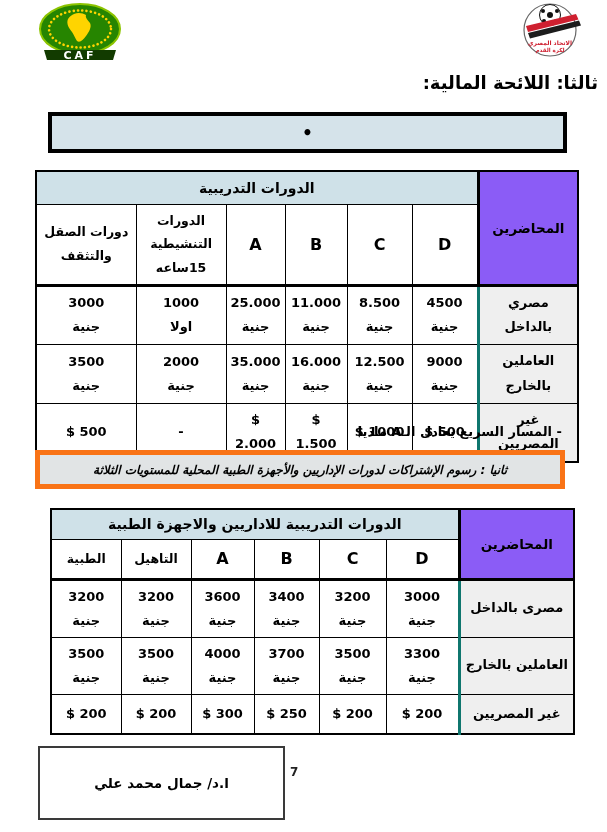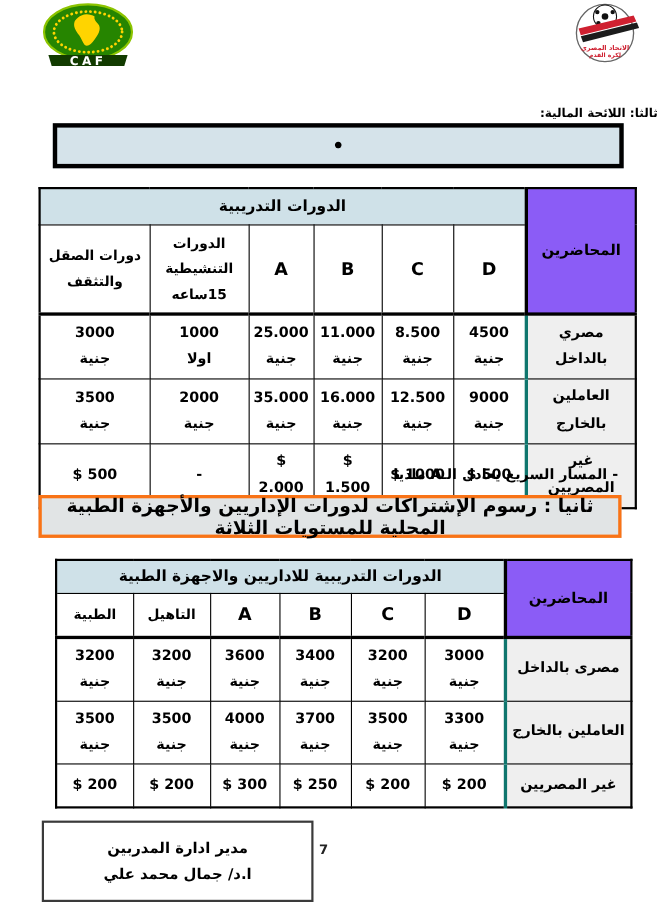--- a/index.html
+++ b/index.html
@@ -8,36 +8,36 @@
     font-family:"DejaVu Sans", sans-serif; color:#000; overflow:hidden;
   }
   .abs { position:absolute; }
 
   
   .logo-caf { left:28px; top:2px; width:105px; height:62px;text-decoration:underline; }
   .logo-efa { left:492px; top:2px; width:112px; height:58px; }
 
   
   .section-title {
-    top:72px; right:9px; font-size:11px; font-weight:bold; direction:rtl;margin-top:24px;
+    top:72px; right:9px; font-size:18px; font-weight:bold; direction:rtl;
   }
 
   
   .banner {
     direction:rtl; display:flex; align-items:center; justify-content:center;
     font-weight:bold; box-sizing:border-box; text-align:center;
   }
   .banner1 {
     left:48px; top:112px; width:519px; height:41px;
     background:#d5e3ea; border:4px solid #000; font-size:15px; gap:10px;
   }
   .banner1 .bullet { font-size:17px; }
   .banner2 {
     left:35px; top:450px; width:530px; height:39px;
-    background:#e1e4e5; border:3px solid #f97316; font-size:17px;
+    background:#e1e4e5; border:5px solid #f97316; font-size:12px;font-style:italic;
   }
 
   
   table { border-collapse:collapse; table-layout:fixed; direction:rtl;
           border:2px solid #000; }
   td, th { border:1px solid #000; text-align:center; vertical-align:middle;
            font-weight:bold; padding:4px; white-space:pre-line; }
   .t1 { left:35px; top:170px; width:542px; }
   .t2 { left:50px; top:508px; width:523px; }
   .t1 tr.h1 { height:33px; }  .t1 tr.h2 { height:56px; }
@@ -237,17 +237,16 @@
     <td class="val ltr">$ 200</td>
     <td class="val ltr">$ 250</td>
     <td class="val ltr">$ 300</td>
     <td class="val ltr">$ 200</td>
     <td class="val ltr">$ 200</td>
   </tr>
 </tbody>
   </table>
 
 <div class="abs sigbox">
-  <div>مدير ادارة المدربين</div>
   <div>ا.د/ جمال محمد علي</div>
 </div>
 
 <div class="abs pagenum">7</div>
 
 </body></html>

